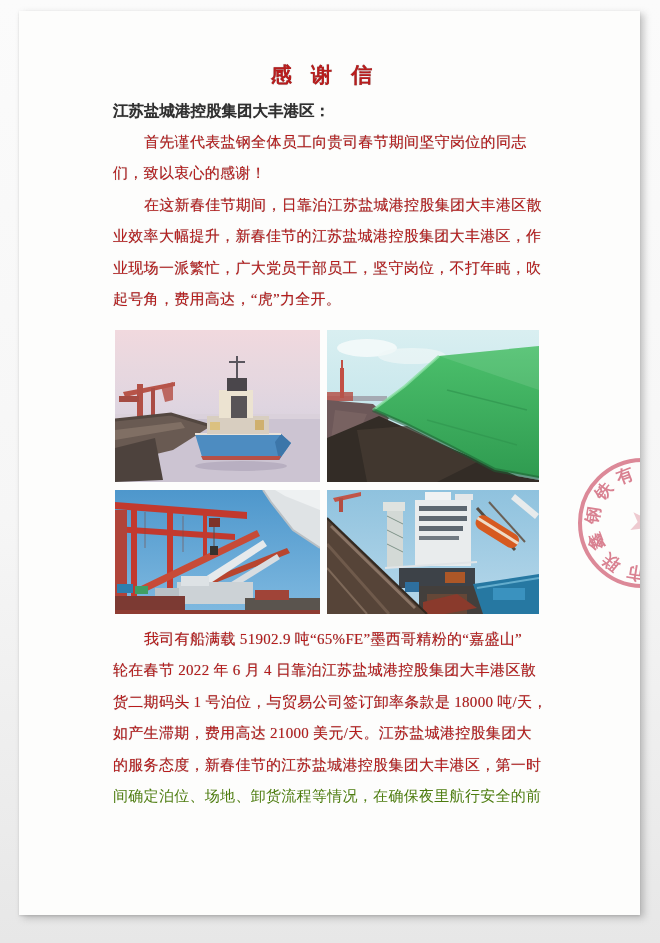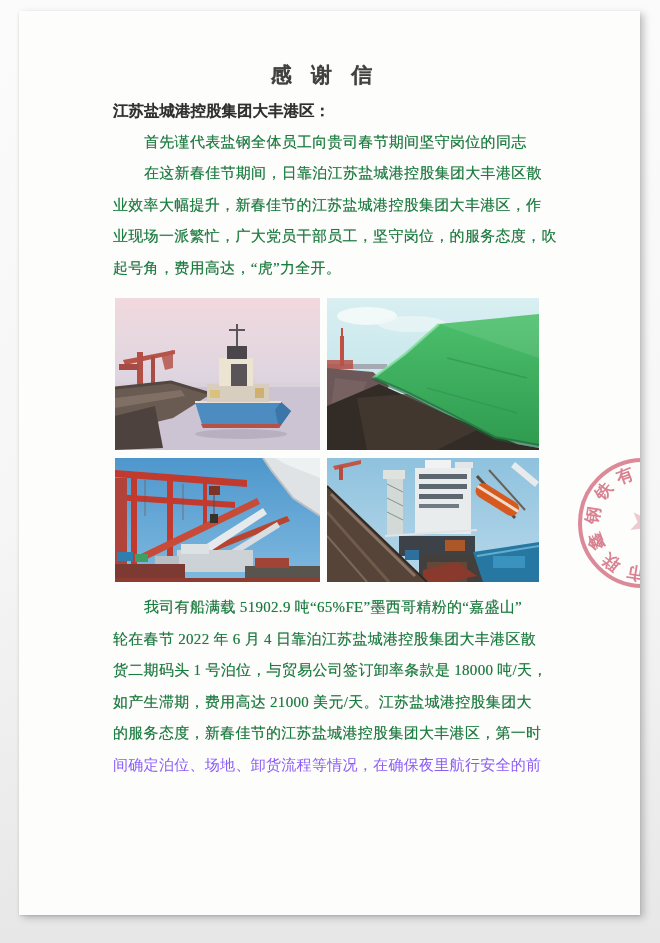--- a/index.html
+++ b/index.html
@@ -9,34 +9,34 @@
     font-family:"Liberation Serif","DejaVu Serif",serif;
   }
   .paper{
     position:absolute;left:19px;top:11px;width:621px;height:904px;
     background:#fdfdfc;overflow:hidden;
     box-shadow:4px 3px 7px rgba(105,105,105,.38),0 1px 2px rgba(0,0,0,.12);
   }
   .content{position:absolute;left:94px;top:50px;width:424px;}
   .title{
     margin:0 0 6px;text-align:center;font-size:21px;font-weight:700;
-    letter-spacing:7px;line-height:28px;color:#404040;
+    letter-spacing:7px;line-height:28px;color:#b91c1c;
     text-shadow:0 0 .7px rgba(43,43,43,.6);
   }
   .salutation{
     margin:0;font-size:15.5px;font-weight:700;line-height:31.5px;color:#2f2f2f;
     text-shadow:0 0 .7px rgba(47,47,47,.55);white-space:nowrap;
   }
   .para{margin:0;}
   .line{
-    margin:0;font-size:15px;line-height:31.5px;letter-spacing:.3px;color:#15803d;
+    margin:0;font-size:15px;line-height:31.5px;letter-spacing:.3px;color:#b91c1c;
     text-shadow:0 0 .7px rgba(62,62,62,.5);white-space:nowrap;
   }
   .indent{text-indent:31px;}
-  .faded{color:#8b5cf6;filter:blur(.4px);text-shadow:none;}
+  .faded{color:#4d7c0f;filter:blur(.4px);text-shadow:none;}
   .photo-grid{
     display:grid;grid-template-columns:205px 212px;column-gap:7px;row-gap:8px;
     margin:14px 0 10px 2px;
   }
   .photo-grid figure{margin:0;line-height:0;}
   .photo{display:block;}
   .stamp{
     position:absolute;left:549px;top:437px;width:150px;height:150px;
     filter:blur(.5px);opacity:.92;pointer-events:none;
   }
@@ -47,26 +47,27 @@
 <div class="scene">
   <div class="paper">
     <div class="content">
 
       <h1 class="title">感 谢 信</h1>
 
       <p class="salutation">江苏盐城港控股集团大丰港区：</p>
 
       <div class="para">
         <p class="line indent">首先谨代表盐钢全体员工向贵司春节期间坚守岗位的同志</p>
+        <p class="line">们，致以衷心的感谢！</p>
       </div>
 
       <div class="para">
         <p class="line indent">在这新春佳节期间，日靠泊江苏盐城港控股集团大丰港区散</p>
         <p class="line">业效率大幅提升，新春佳节的江苏盐城港控股集团大丰港区，作</p>
-        <p class="line">业现场一派繁忙，广大党员干部员工，坚守岗位，的服务态度，吹</p>
+        <p class="line">业现场一派繁忙，广大党员干部员工，坚守岗位，不打年盹，吹</p>
         <p class="line">起号角，费用高达，“虎”力全开。</p>
       </div>
 
       <div class="photo-grid">
 
         <figure aria-label="blue-hulled cargo ship berthed at dawn with red quay crane">
           <svg class="photo" width="205" height="152" viewBox="0 0 205 152">
             <defs>
               <linearGradient id="g1sky" x1="0" y1="0" x2="0" y2="1">
                 <stop offset="0" stop-color="#f1dbe0"></stop>

